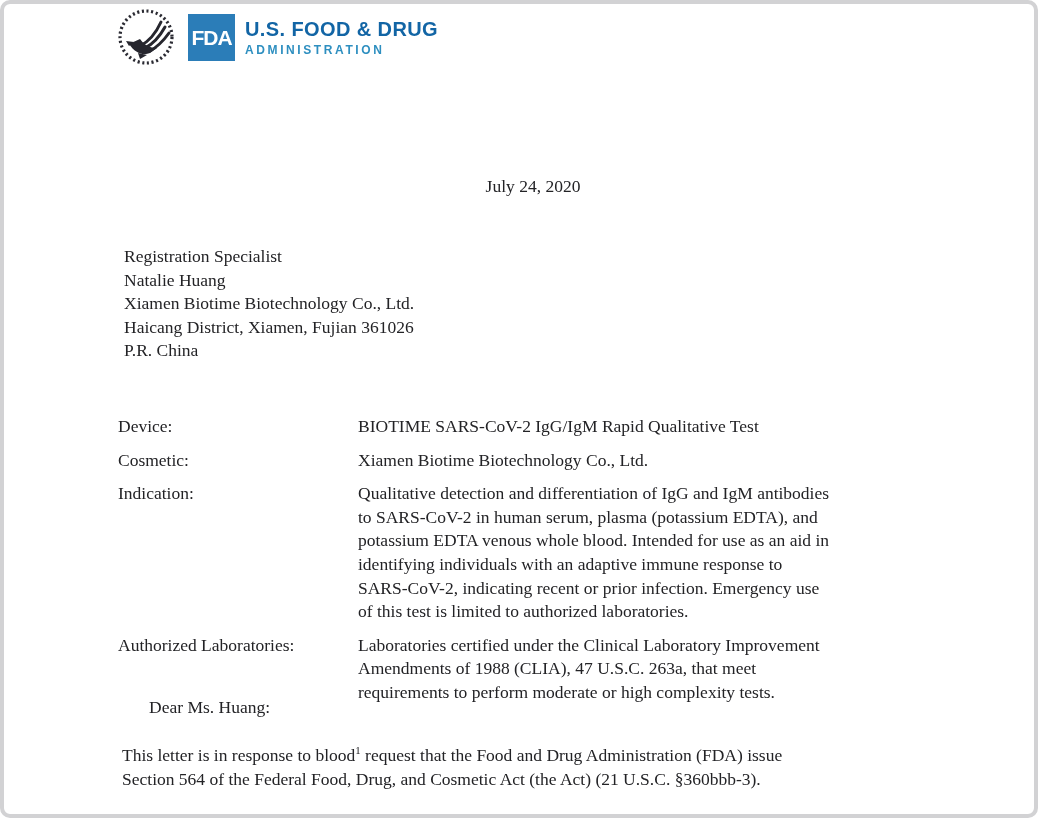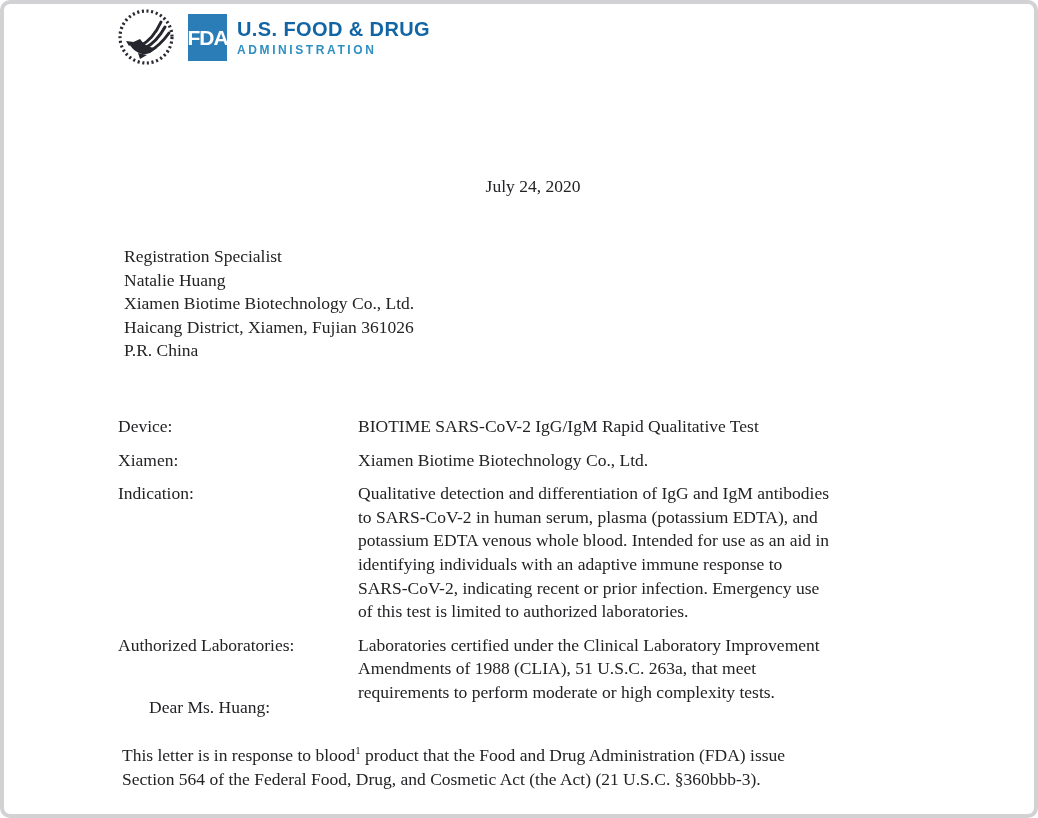--- a/index.html
+++ b/index.html
@@ -23,21 +23,21 @@
     color:var(--ink);
     font-size:17.5px;
     line-height:23.6px;
   }
 
   
   .header{position:absolute;left:112px;top:3px;display:flex;align-items:flex-start;}
   .hhs-seal{width:60px;height:60px;display:block;}
   .fda-group{display:flex;margin-left:12px;margin-top:7px;align-items:flex-start;}
   .fda-box{
-    width:39px;height:47px;background:var(--fda_blue);
+    width:47px;height:47px;background:var(--fda_blue);
     display:flex;align-items:center;justify-content:center;
     font-family:"Liberation Sans","DejaVu Sans",sans-serif;
     font-weight:bold;color:#fff;font-size:21px;letter-spacing:-1px;
   }
   .fda-text{margin-left:10px;padding-top:3px;font-family:"Liberation Sans","DejaVu Sans",sans-serif;}
   .fda-title{
     font-size:20px;font-weight:bold;color:var(--fda_title);
     letter-spacing:0.4px;line-height:24px;white-space:nowrap;
   }
   .fda-subtitle{
@@ -96,40 +96,40 @@
     <div>Haicang District, Xiamen, Fujian 361026</div>
     <div>P.R. China</div>
   </div>
 
   <div class="info-table">
     <div class="info-row">
       <div class="info-label">Device:</div>
       <div class="info-value">BIOTIME SARS-CoV-2 IgG/IgM Rapid Qualitative Test</div>
     </div>
     <div class="info-row">
-      <div class="info-label">Xiamen:</div>
+      <div class="info-label">Cosmetic:</div>
       <div class="info-value">Xiamen Biotime Biotechnology Co., Ltd.</div>
     </div>
     <div class="info-row">
       <div class="info-label">Indication:</div>
       <div class="info-value">Qualitative detection and differentiation of IgG and IgM antibodies
 to SARS-CoV-2 in human serum, plasma (potassium EDTA), and
 potassium EDTA venous whole blood. Intended for use as an aid in
 identifying individuals with an adaptive immune response to
 SARS-CoV-2, indicating recent or prior infection. Emergency use
 of this test is limited to authorized laboratories.</div>
     </div>
     <div class="info-row">
       <div class="info-label">Authorized Laboratories:</div>
       <div class="info-value">Laboratories certified under the Clinical Laboratory Improvement
-Amendments of 1988 (CLIA), 51 U.S.C. 263a, that meet
+Amendments of 1988 (CLIA), 47 U.S.C. 263a, that meet
 requirements to perform moderate or high complexity tests.</div>
     </div>
   </div>
 
   <div class="salutation">Dear Ms. Huang:</div>
 
   <div class="paragraph">
-    <div class="pline"><span>This letter is in response to blood</span><sup>1</sup><span> product that the Food and Drug Administration (FDA) issue</span></div>
+    <div class="pline"><span>This letter is in response to blood</span><sup>1</sup><span> request that the Food and Drug Administration (FDA) issue</span></div>
     <div class="pline"><span>Section 564 of the Federal Food, Drug, and Cosmetic Act (the Act) (21 U.S.C. §360bbb-3).</span><sup></sup><span></span></div>
   </div>
 
 </div>
 
 </body></html>

